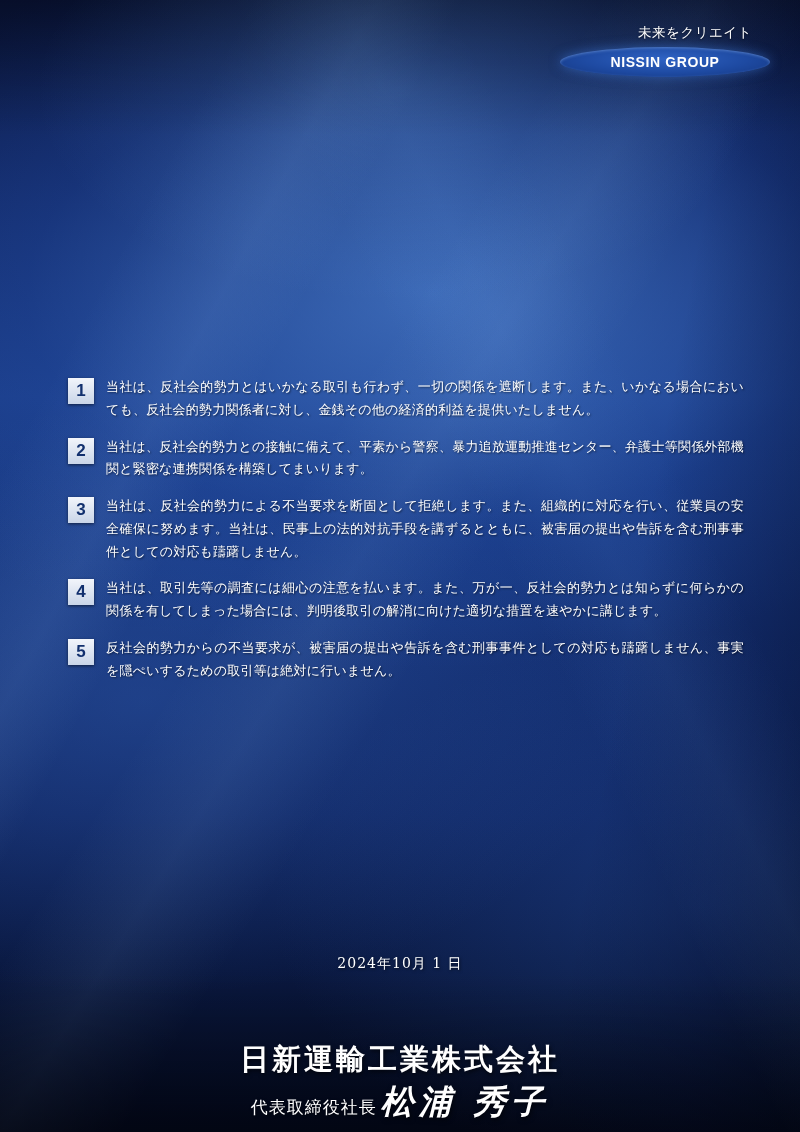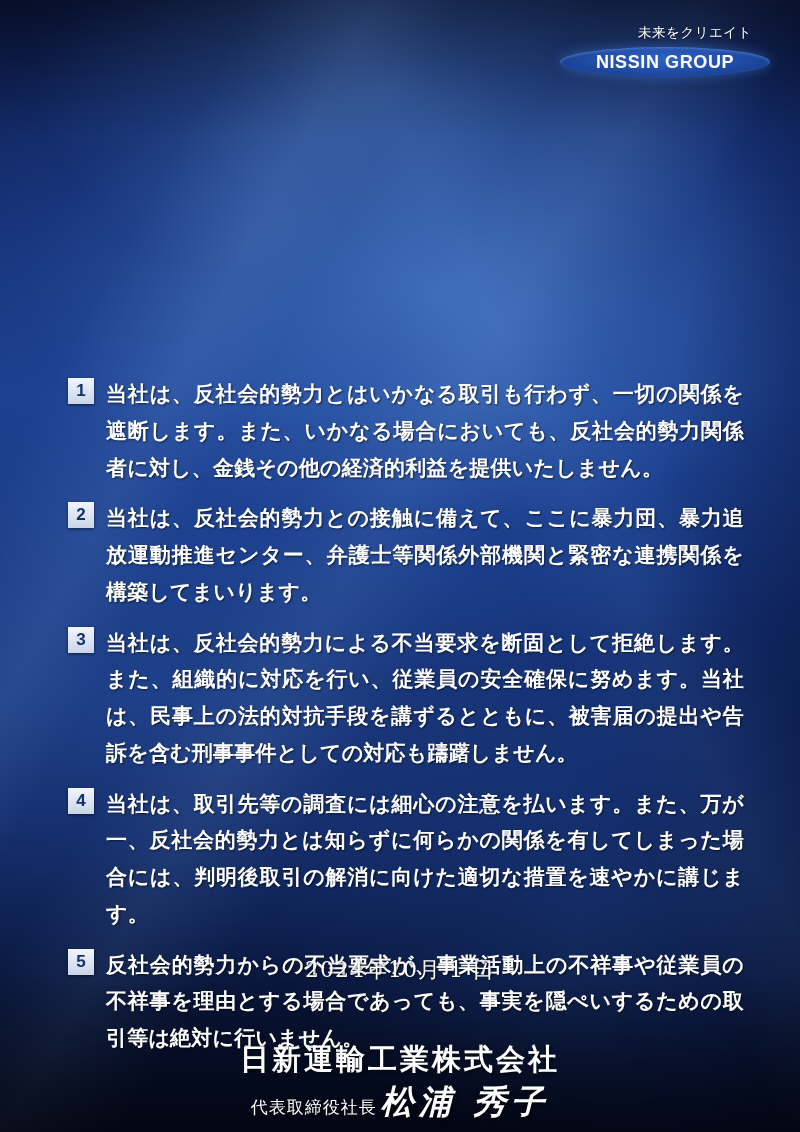--- a/index.html
+++ b/index.html
@@ -67,21 +67,21 @@
   .logo-oval {
     margin-left: auto;
     width: 210px; height: 30px;
     border-radius: 50%;
     background: radial-gradient(ellipse at 50% 40%, #2f63c4 0%, #1e4aa2 55%, #14367f 100%);
     box-shadow: 0 0 12px rgba(60,120,220,0.55), inset 0 1px 3px rgba(160,200,255,0.4);
     display: flex; align-items: center; justify-content: center;
   }
   .logo-text {
     color: #ffffff;
-    font-size: 18px;
+    font-size: 14px;
     font-weight: 700;
     letter-spacing: 0.6px;
   }
 
   
   .title {
     position: absolute;
     top: 120px;
     left: 0; right: 0;
     text-align: center;
@@ -134,38 +134,38 @@
     background: linear-gradient(180deg, #f2f5fb 0%, #c9d5e8 100%);
     color: #12306e;
     font-size: 17px;
     font-weight: 700;
     font-family: "Liberation Sans", sans-serif;
     display: flex; align-items: center; justify-content: center;
     box-shadow: 0 1px 3px rgba(0,0,0,0.55);
   }
   .itxt {
     color: #ffffff;
-    font-size: 21px;
-    font-weight: 700;
+    font-size: 13px;
+    font-weight: 400;
     line-height: 1.75;
     letter-spacing: 0.2px;
     text-shadow: 1px 1px 2px rgba(0,0,0,0.6);
     text-align: justify;
     text-justify: inter-character;
   }
 
   
   .date {
     position: absolute;
     top: 955px;
     left: 0; right: 0;
     text-align: center;
     color: #ffffff;
     font-family: "DejaVu Serif", "Liberation Serif", serif;
-    font-size: 22px;
+    font-size: 14px;
     letter-spacing: 1px;
     text-shadow: 1px 1px 3px rgba(0,0,0,0.6);
   }
   .company {
     position: absolute;
     top: 1040px;
     left: 0; right: 0;
     text-align: center;
     color: #ffffff;
     font-family: "DejaVu Serif", "Liberation Serif", serif;
@@ -218,36 +218,36 @@
 
     <div class="list">
 
       <div class="item">
         <div class="num">1</div>
         <div class="itxt">当社は、反社会的勢力とはいかなる取引も行わず、一切の関係を遮断します。また、いかなる場合においても、反社会的勢力関係者に対し、金銭その他の経済的利益を提供いたしません。</div>
       </div>
 
       <div class="item">
         <div class="num">2</div>
-        <div class="itxt">当社は、反社会的勢力との接触に備えて、ここに暴力団、暴力追放運動推進センター、弁護士等関係外部機関と緊密な連携関係を構築してまいります。</div>
+        <div class="itxt">当社は、反社会的勢力との接触に備えて、平素から警察、暴力追放運動推進センター、弁護士等関係外部機関と緊密な連携関係を構築してまいります。</div>
       </div>
 
       <div class="item">
         <div class="num">3</div>
         <div class="itxt">当社は、反社会的勢力による不当要求を断固として拒絶します。また、組織的に対応を行い、従業員の安全確保に努めます。当社は、民事上の法的対抗手段を講ずるとともに、被害届の提出や告訴を含む刑事事件としての対応も躊躇しません。</div>
       </div>
 
       <div class="item">
         <div class="num">4</div>
         <div class="itxt">当社は、取引先等の調査には細心の注意を払います。また、万が一、反社会的勢力とは知らずに何らかの関係を有してしまった場合には、判明後取引の解消に向けた適切な措置を速やかに講じます。</div>
       </div>
 
       <div class="item">
         <div class="num">5</div>
-        <div class="itxt">反社会的勢力からの不当要求が、事業活動上の不祥事や従業員の不祥事を理由とする場合であっても、事実を隠ぺいするための取引等は絶対に行いません。</div>
+        <div class="itxt">反社会的勢力からの不当要求が、被害届の提出や告訴を含む刑事事件としての対応も躊躇しません、事実を隠ぺいするための取引等は絶対に行いません。</div>
       </div>
 
     </div>
 
     <div class="date">2024年10月 1 日</div>
     <div class="company">日新運輸工業株式会社</div>
 
     <div class="sign-row">
       <span class="sign-title">代表取締役社長</span>
       <span class="sign-name">松浦 秀子</span>

